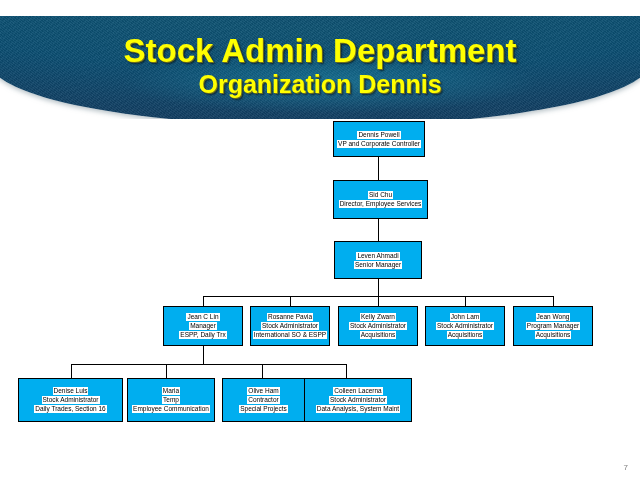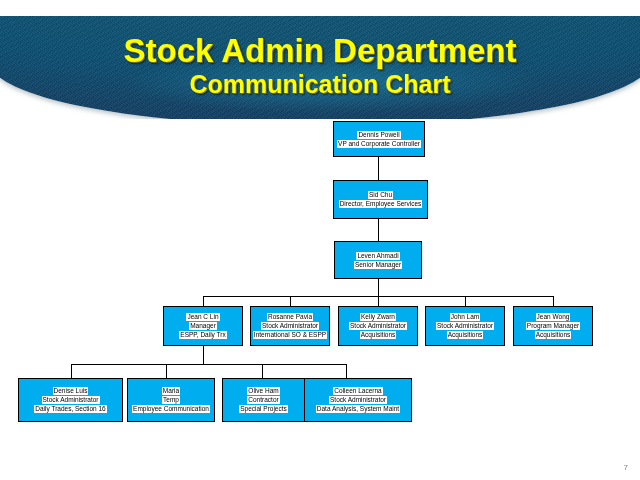--- a/index.html
+++ b/index.html
@@ -139,21 +139,21 @@
 </head>
 <body>
 
 <div id="slide">
 
   <div id="banner">
     <div id="banner-bg"></div>
     <div id="banner-grain"></div>
     <div id="banner-sheen"></div>
     <div class="title-line" id="title-main">Stock Admin Department</div>
-    <div class="title-line" id="title-sub">Communication Chart</div>
+    <div class="title-line" id="title-sub">Organization Dennis</div>
   </div>
 
   <div id="chart">
 
     <div class="conn v" style="left:378px; top:54px; height:23px;"></div>
 
     <div class="conn v" style="left:378px; top:116px; height:22px;"></div>
 
     <div class="conn v" style="left:378px; top:176px; height:17px;"></div>
     <div class="conn h" style="left:203px; top:193px; width:351px;"></div>

